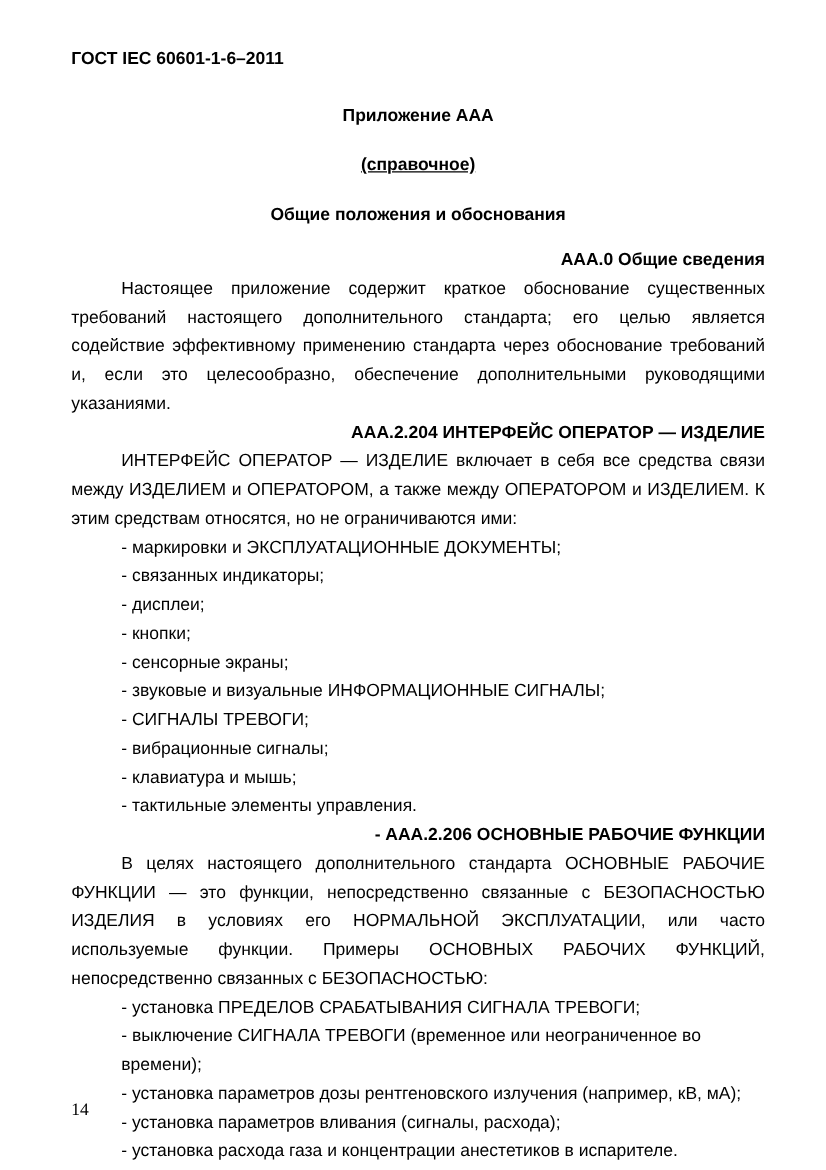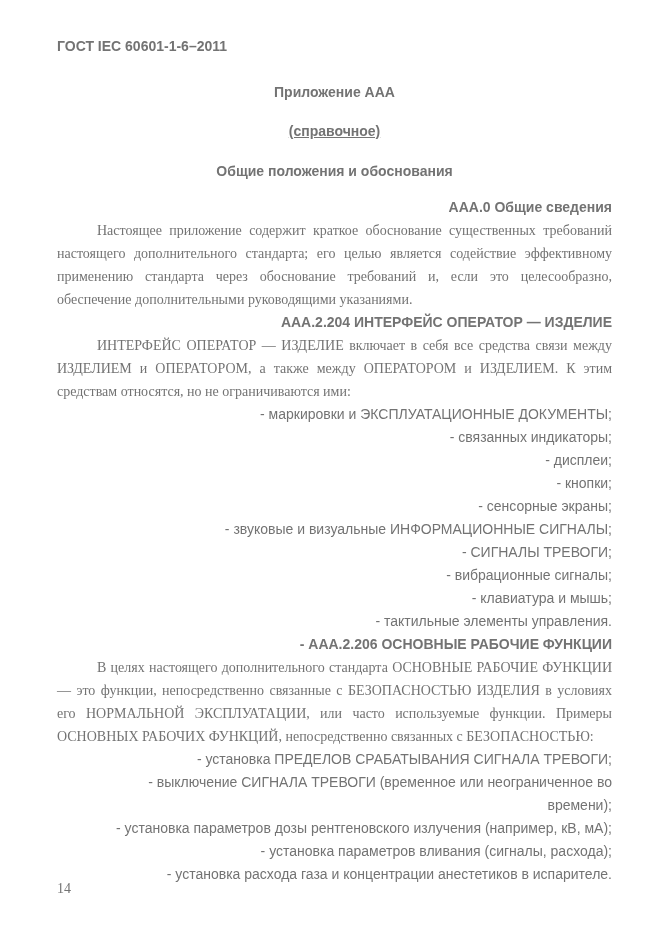--- a/index.html
+++ b/index.html
@@ -6,21 +6,21 @@
     margin: 0;
     padding: 0;
     background: #ffffff;
   }
   .page {
     position: relative;
     width: 661px;
     height: 936px;
     box-sizing: border-box;
     background: #ffffff;
-    color: #737373;
+    color: #000000;
     font-family: "Liberation Sans", "DejaVu Sans", sans-serif;
     font-size: 14px;
     line-height: 23px;
     padding: 38px 49px 0 57px;
     overflow: hidden;
   }
   .doc-header {
     font-weight: bold;
     line-height: 16px;
     text-align: left;
@@ -36,25 +36,24 @@
     font-weight: bold;
     text-indent: 40px;
     text-align: right;
   }
   .s0-heading { margin-top: 13px; }
   .para {
     margin: 0;
     text-align: justify;
     text-align-last: left;
     text-indent: 40px;
-    font-family: Liberation Serif, serif;
   }
   .list-item {
     padding-left: 40px;
-    text-align: right;
+    text-align: left;
   }
   .page-number {
     position: absolute;
     left: 57px;
     top: 881px;
     font-family: "Liberation Serif", "DejaVu Serif", serif;
     font-size: 14px;
     line-height: 16px;
   }
 </style>

